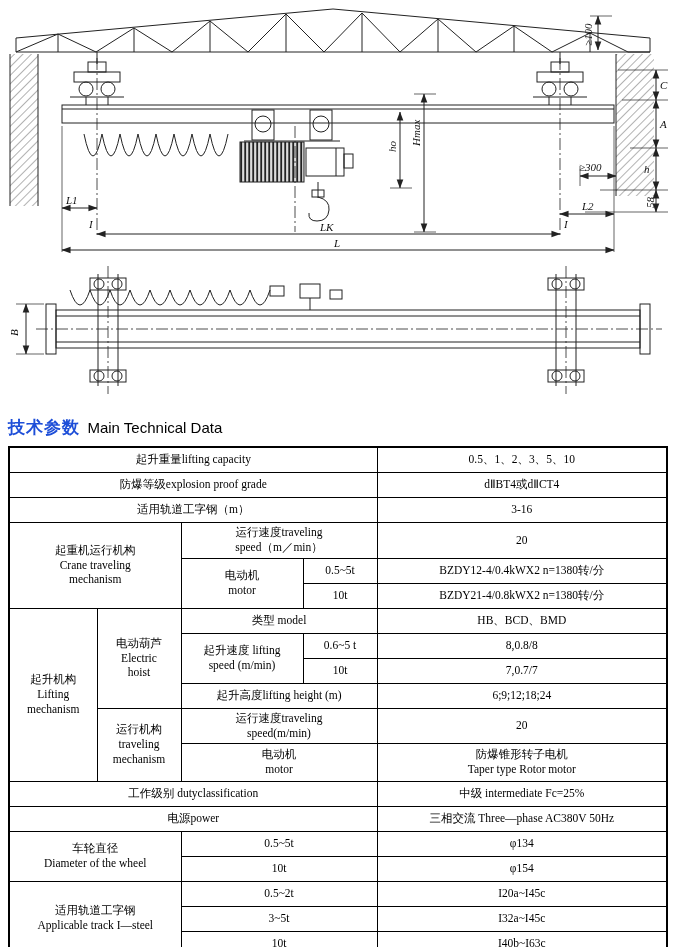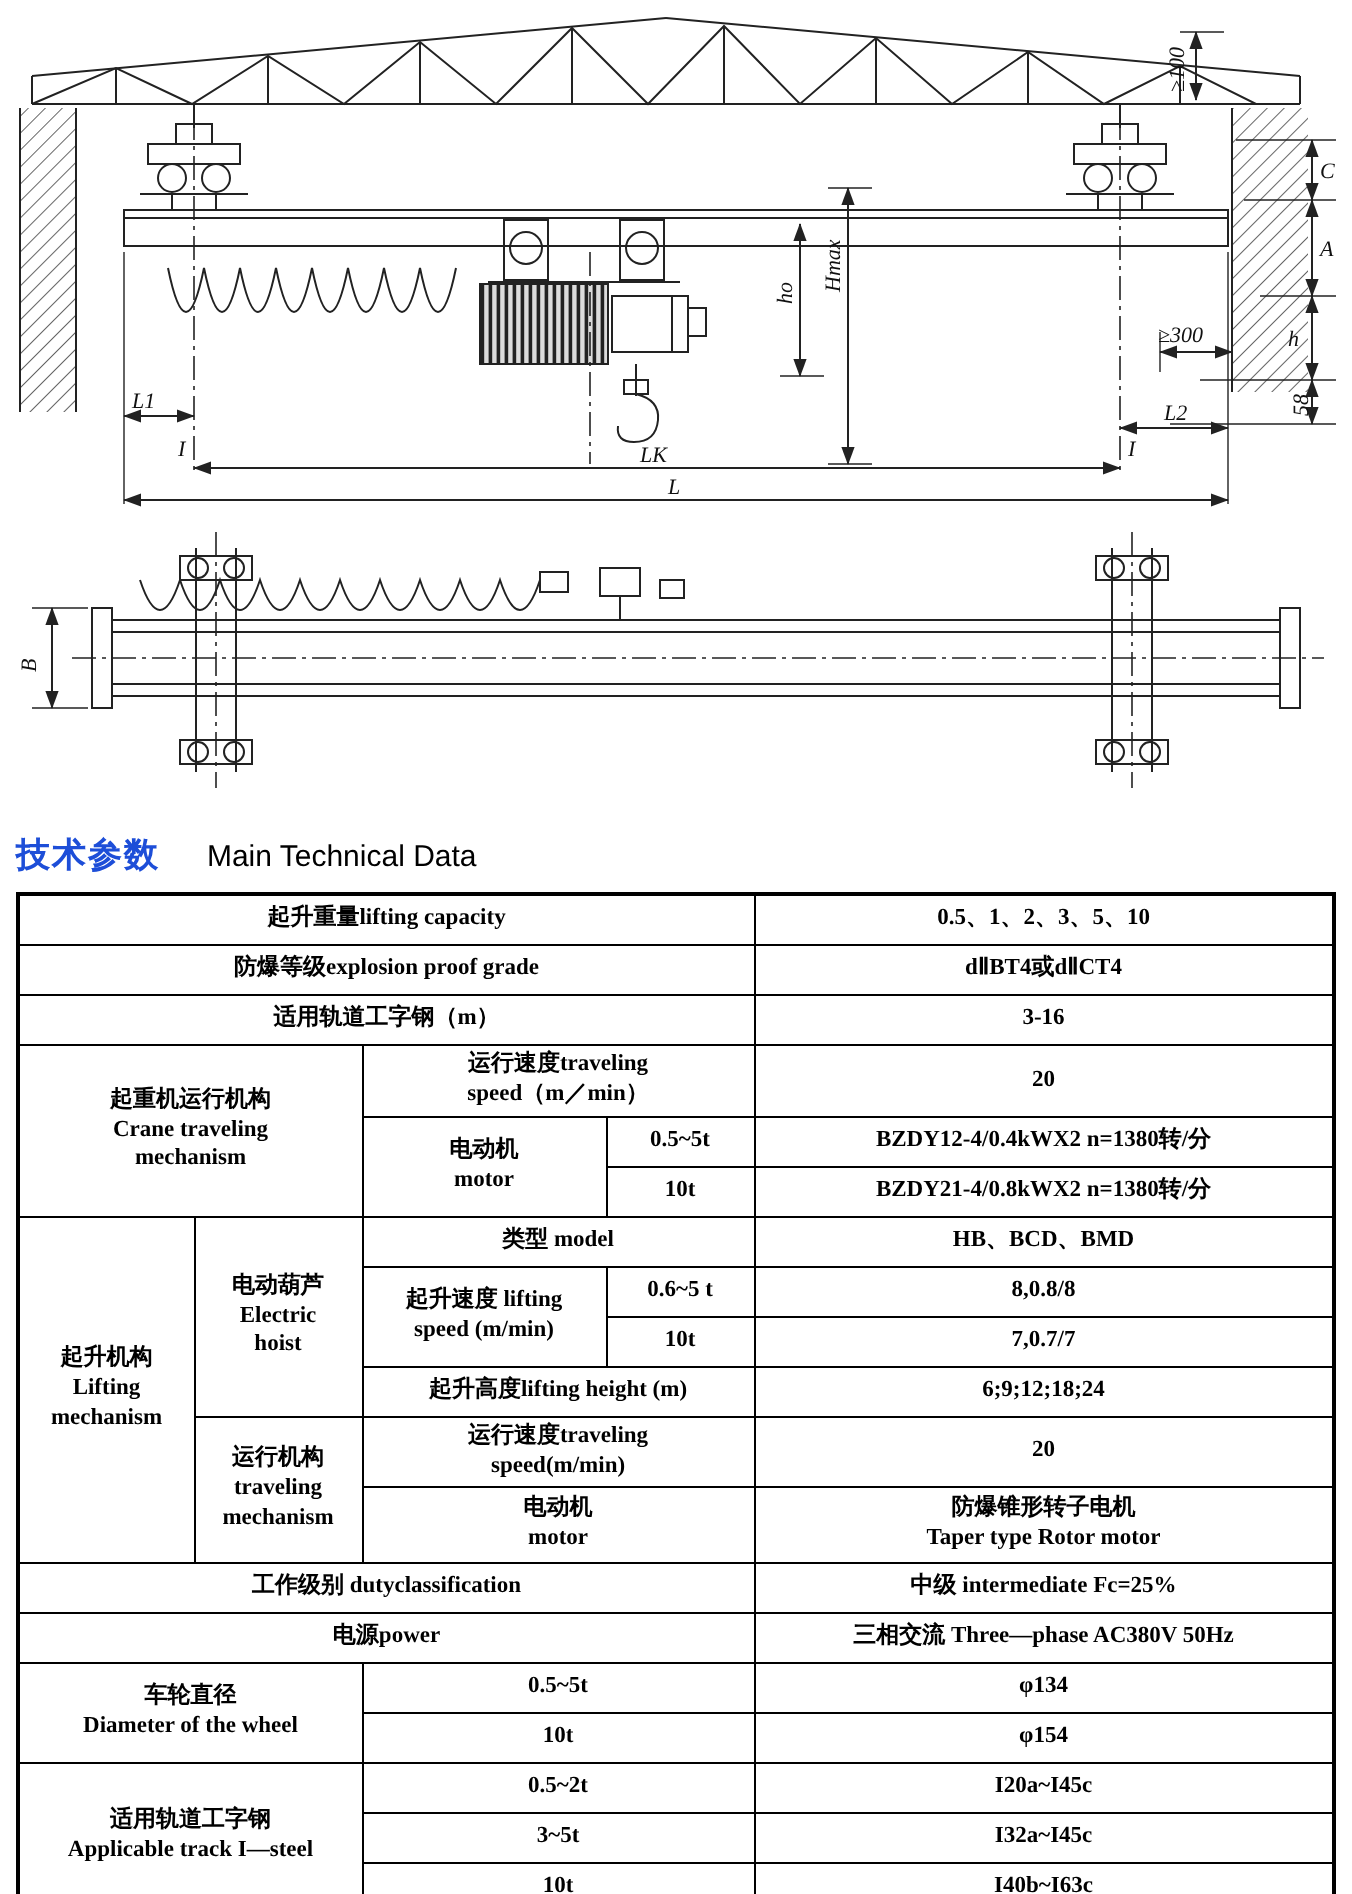--- a/index.html
+++ b/index.html
@@ -9,29 +9,29 @@
   }
   .dwg { display:block; background:#fff; }
   .cl  { stroke:#222; stroke-width:0.8; stroke-dasharray:12 3 2 3; fill:none; }
   .ext { stroke:#222; stroke-width:0.7; fill:none; }
   .dlab {
     font-family:"Liberation Serif", serif; font-style:italic;
     font-size:11px; fill:#111;
   }
   .title-row { margin:4px 0 6px 8px; height:24px; }
   .t-cn { font-weight:bold; font-size:17px; color:#1d4ed8; letter-spacing:1px; }
-  .t-en { font-size:15px; color:#000; margin-left:19px; }
+  .t-en { font-size:15px; color:#000; margin-left:3px; }
   table.tech {
     border-collapse:collapse; table-layout:fixed;
     width:660px; margin:0 8px;
     border:2px solid #000;
   }
   table.tech td {
     border:1px solid #000; text-align:center; vertical-align:middle;
-    font-family:"Liberation Serif", serif; font-weight:bold;
+    font-family:"Liberation Serif", serif; font-weight:normal;
     font-size:11.5px; color:#000; line-height:1.3;
     padding:1px 3px; white-space:pre-line; overflow:hidden;
   }
   tr.h25 { height:25px; } tr.h35 { height:35px; } tr.h36 { height:36px; } tr.h38 { height:38px; }
 </style>
 </head>
 <body>
 
 <svg class="dwg" width="676" height="258" viewBox="0 0 676 258">
   <defs>

